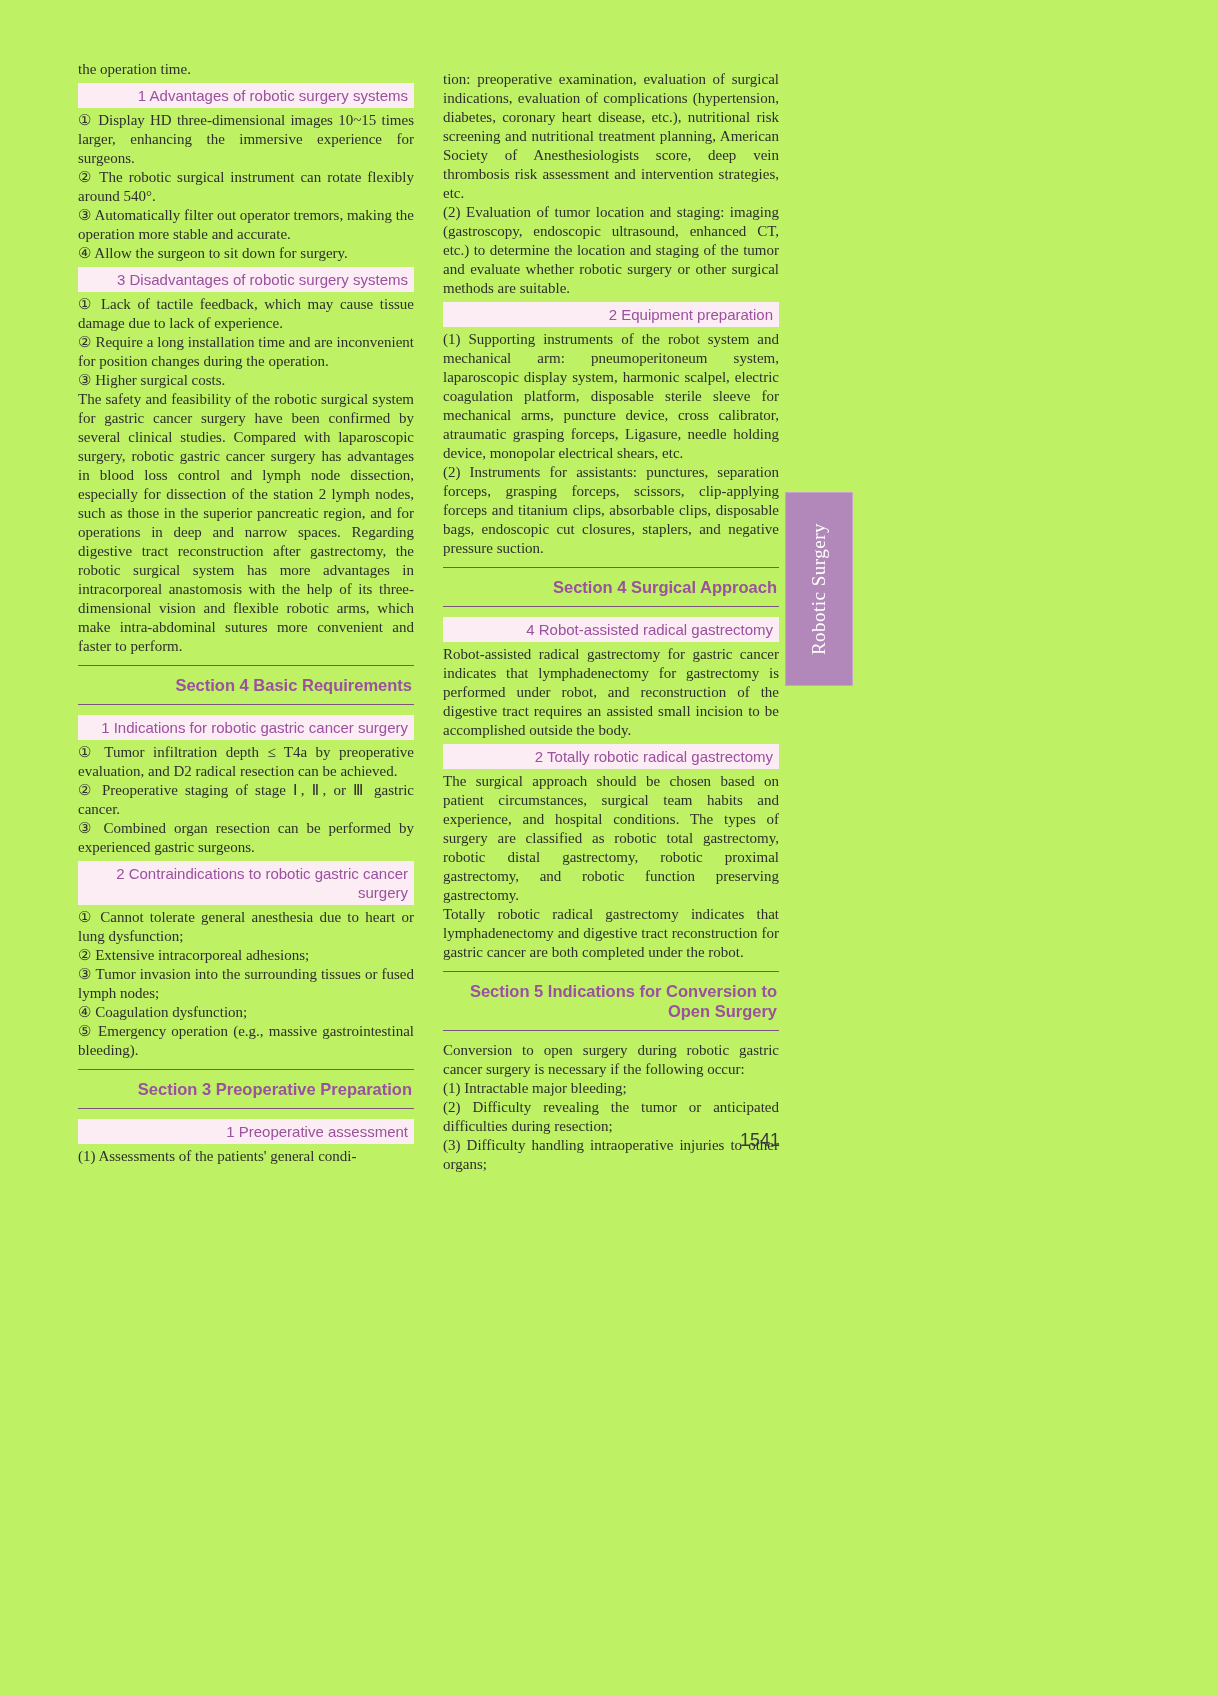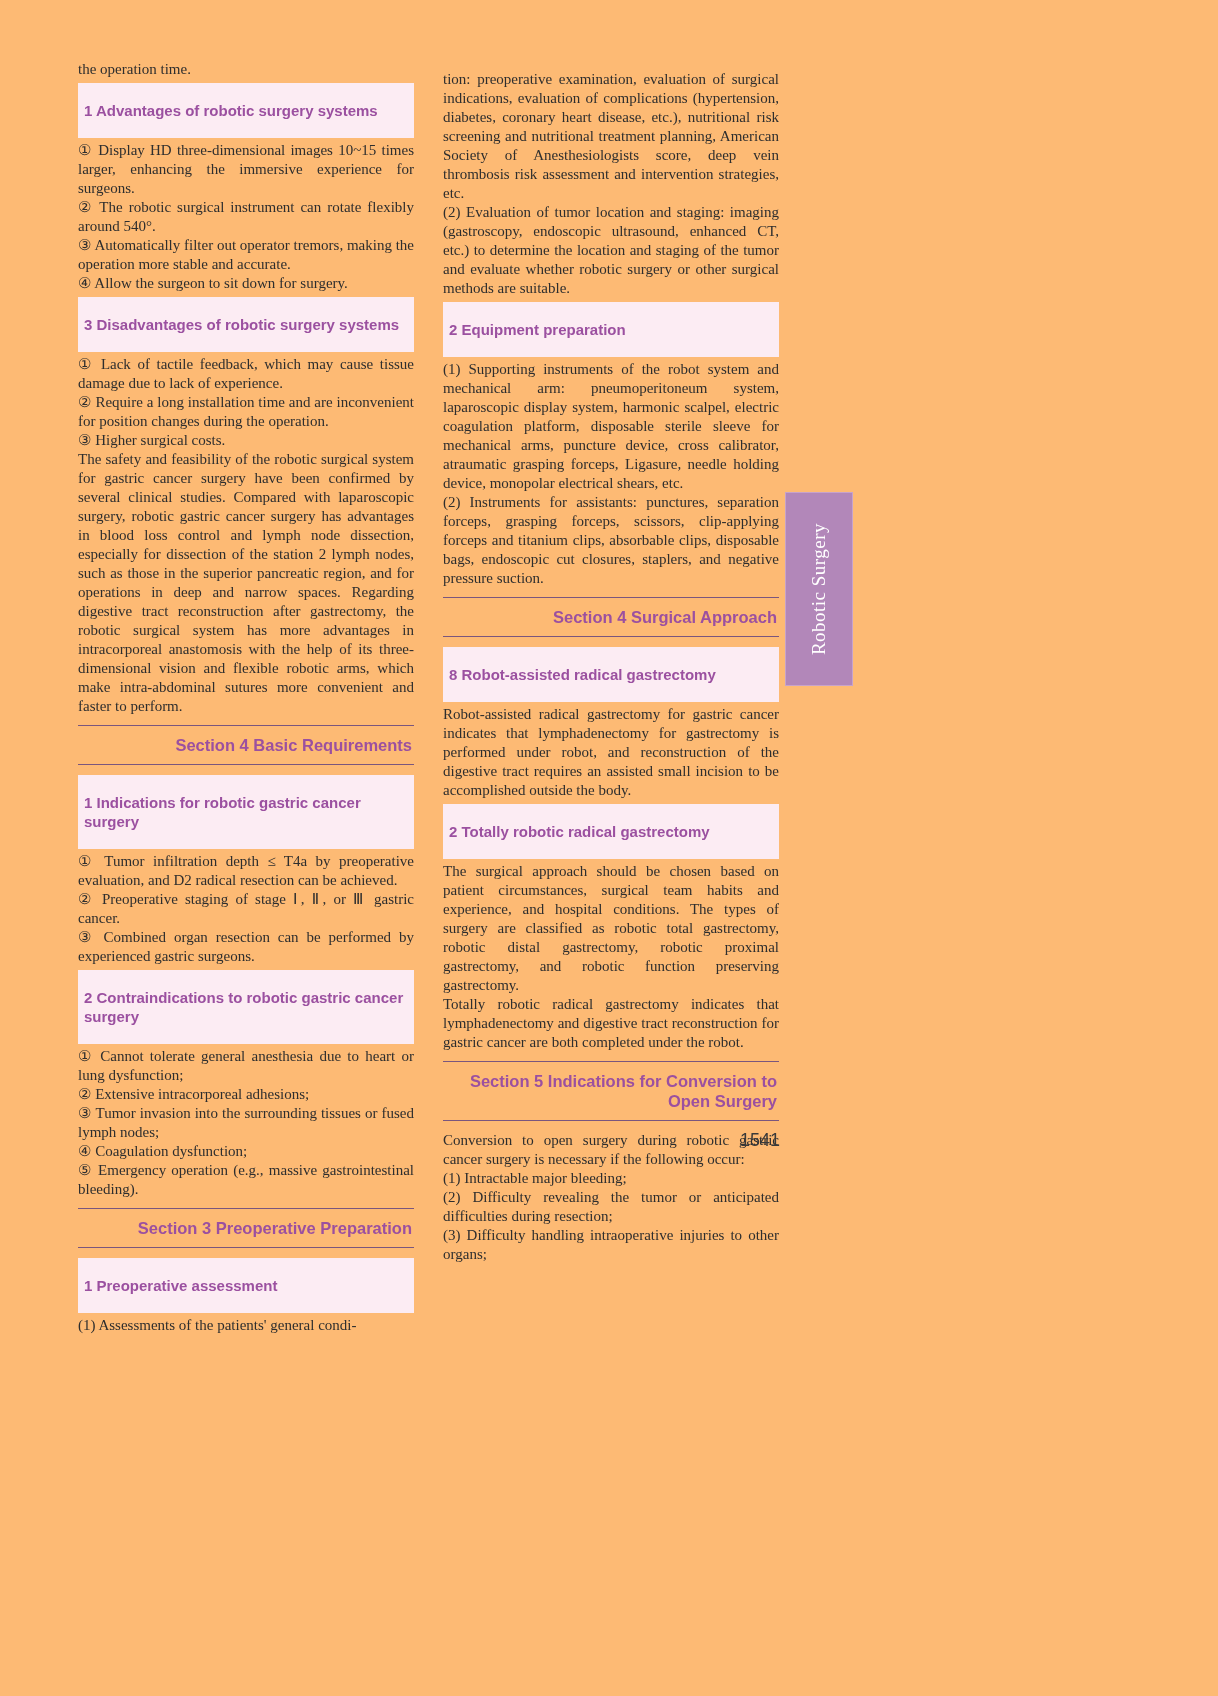--- a/index.html
+++ b/index.html
@@ -1,39 +1,39 @@
 <!DOCTYPE html>
 <html><head>
 <meta charset="utf-8">
 <style>
   html,body { margin:0; padding:0; background:#ffffff; }
   #canvas {
     position:relative;
     width:1218px; height:1696px;
-    background:#fdba74;
+    background:#bef264;
     font-family:"Liberation Serif", serif;
     overflow:hidden;
   }
   .col {
     position:absolute; top:60px; width:336px;
     color:#2e2e2e;
     font-size:15px; line-height:19px;
     text-align:justify;
   }
   .col-left  { left:78px; }
   .col-right { left:443px;margin-top:10px; }
   .para { margin:0; }
   .pink-header {
     background:#fcecf3;
     color:#9b50a0;
     font-family:"Liberation Sans", sans-serif;
-    font-weight:bold;
+    font-weight:normal;
     font-size:15px; line-height:19px;
-    text-align:left;
-    padding:18px 6px;
+    text-align:right;
+    padding:3px 6px;
     margin:4px 0 3px 0;
   }
   .section-header {
     color:#9b50a0;
     font-family:"Liberation Sans", sans-serif;
     font-weight:bold;
     font-size:16.5px; line-height:20px;
     text-align:right;
     border-top:1.5px solid #7a567e;
     border-bottom:1.5px solid #7a567e;
@@ -101,21 +101,21 @@
     <p class="para">(1) Assessments of the patients' general condi-</p>
   </div>
 
   <div class="col col-right">
     <p class="para">tion: preoperative examination, evaluation of surgical indications, evaluation of complications (hypertension, diabetes, coronary heart disease, etc.), nutritional risk screening and nutritional treatment planning, American Society of Anesthesiologists score, deep vein thrombosis risk assessment and intervention strategies, etc.</p>
     <p class="para">(2) Evaluation of tumor location and staging: imaging (gastroscopy, endoscopic ultrasound, enhanced CT, etc.) to determine the location and staging of the tumor and evaluate whether robotic surgery or other surgical methods are suitable.</p>
     <div class="pink-header">2 Equipment preparation</div>
     <p class="para">(1) Supporting instruments of the robot system and mechanical arm: pneumoperitoneum system, laparoscopic display system, harmonic scalpel, electric coagulation platform, disposable sterile sleeve for mechanical arms, puncture device, cross calibrator, atraumatic grasping forceps, Ligasure, needle holding device, monopolar electrical shears, etc.</p>
     <p class="para">(2) Instruments for assistants: punctures, separation forceps, grasping forceps, scissors, clip-applying forceps and titanium clips, absorbable clips, disposable bags, endoscopic cut closures, staplers, and negative pressure suction.</p>
     <div class="section-header">Section 4 Surgical Approach</div>
-    <div class="pink-header">8 Robot-assisted radical gastrectomy</div>
+    <div class="pink-header">4 Robot-assisted radical gastrectomy</div>
     <p class="para">Robot-assisted radical gastrectomy for gastric cancer indicates that lymphadenectomy for gastrectomy is performed under robot, and reconstruction of the digestive tract requires an assisted small incision to be accomplished outside the body.</p>
     <div class="pink-header">2 Totally robotic radical gastrectomy</div>
     <p class="para">The surgical approach should be chosen based on patient circumstances, surgical team habits and experience, and hospital conditions. The types of surgery are classified as robotic total gastrectomy, robotic distal gastrectomy, robotic proximal gastrectomy, and robotic function preserving gastrectomy.</p>
     <p class="para">Totally robotic radical gastrectomy indicates that lymphadenectomy and digestive tract reconstruction for gastric cancer are both completed under the robot.</p>
     <div class="section-header">Section 5 Indications for Conversion to Open Surgery</div>
     <p class="para">Conversion to open surgery during robotic gastric cancer surgery is necessary if the following occur:</p>
     <p class="para">(1)  Intractable major bleeding;</p>
     <p class="para">(2) Difficulty revealing the tumor or anticipated difficulties during resection;</p>
     <p class="para">(3) Difficulty handling intraoperative injuries to other organs;</p>
   </div>

